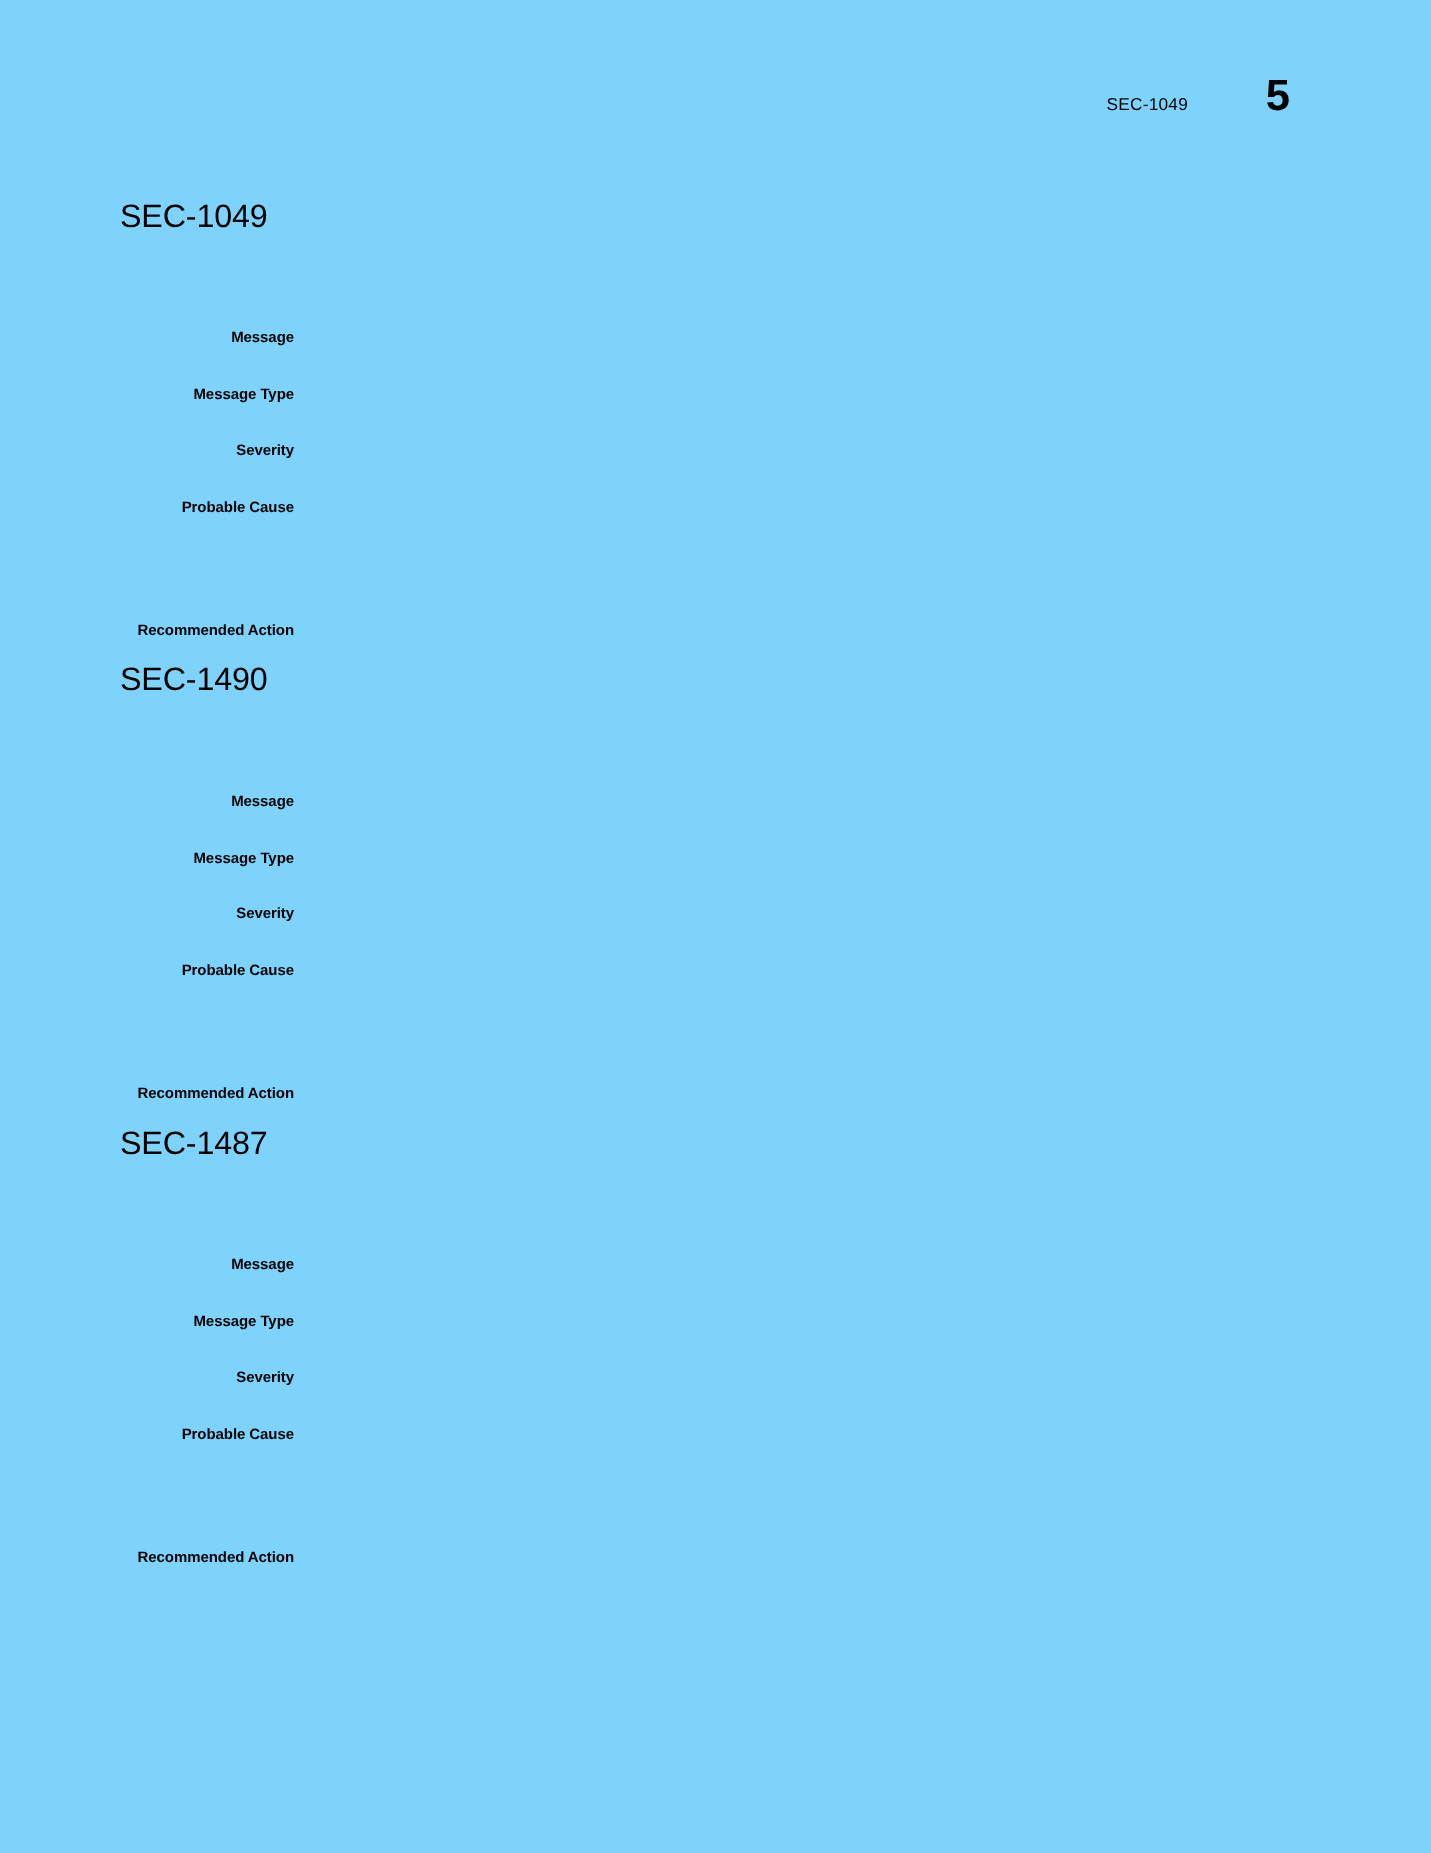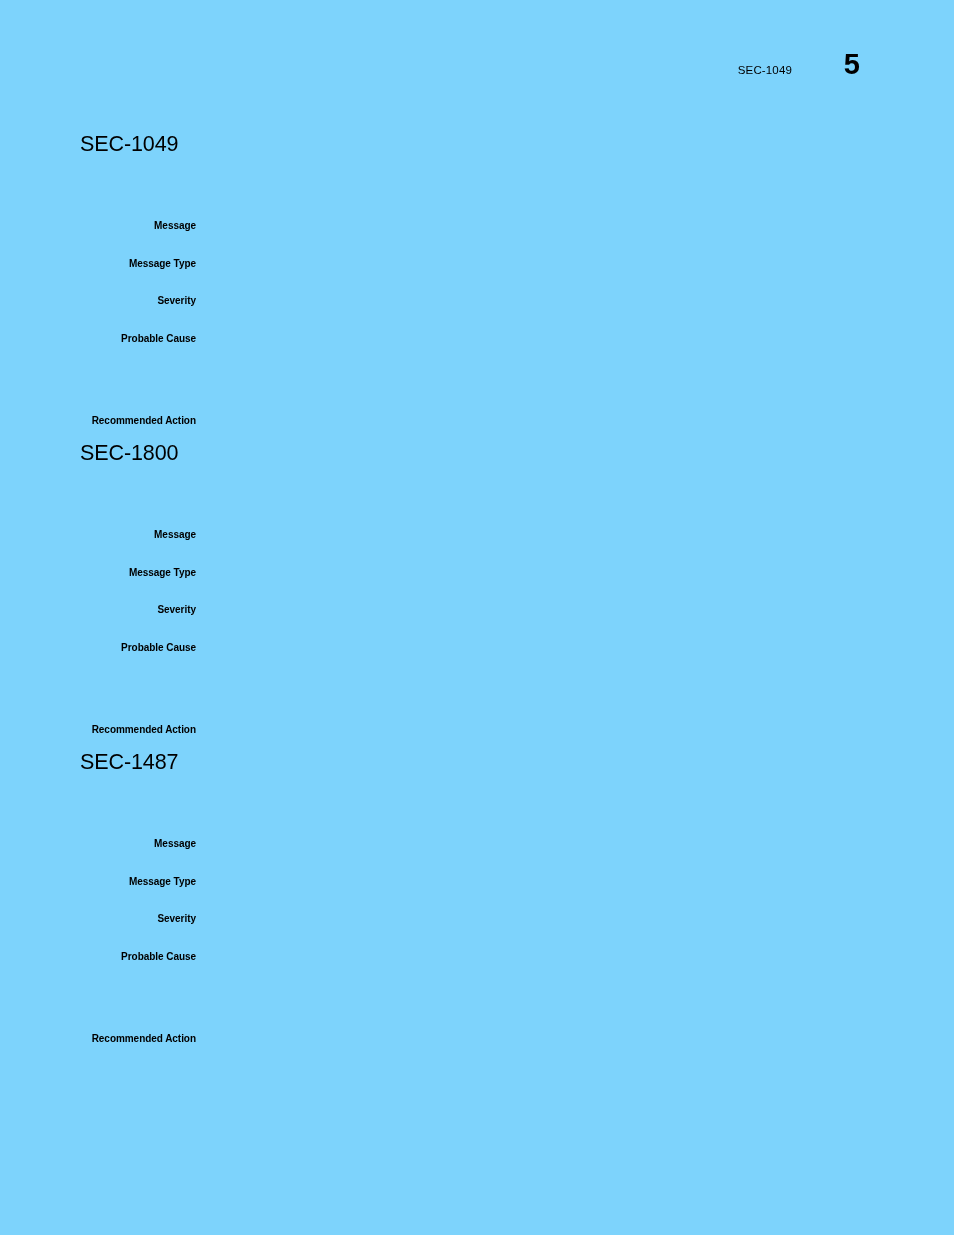--- a/index.html
+++ b/index.html
@@ -146,21 +146,21 @@
             <div class="field-label">Probable Cause</div>
             <div class="field-value"></div>
           </div>
           <div class="field-row" style="position: absolute; top: 233px; left: 0px;">
             <div class="field-label wrap">Recommended Action</div>
             <div class="field-value"></div>
           </div>
         </div>
       </div>
       <div class="section" style="top: 442px;">
-        <div class="section-heading">SEC-1800</div>
+        <div class="section-heading">SEC-1490</div>
         <div class="field-list">
           <div class="field-row" style="position: absolute; top: 50px; left: 0px;">
             <div class="field-label">Message</div>
             <div class="field-value"></div>
           </div>
           <div class="field-row" style="position: absolute; top: 88px; left: 0px;">
             <div class="field-label">Message Type</div>
             <div class="field-value"></div>
           </div>
           <div class="field-row" style="position: absolute; top: 125px; left: 0px;">

